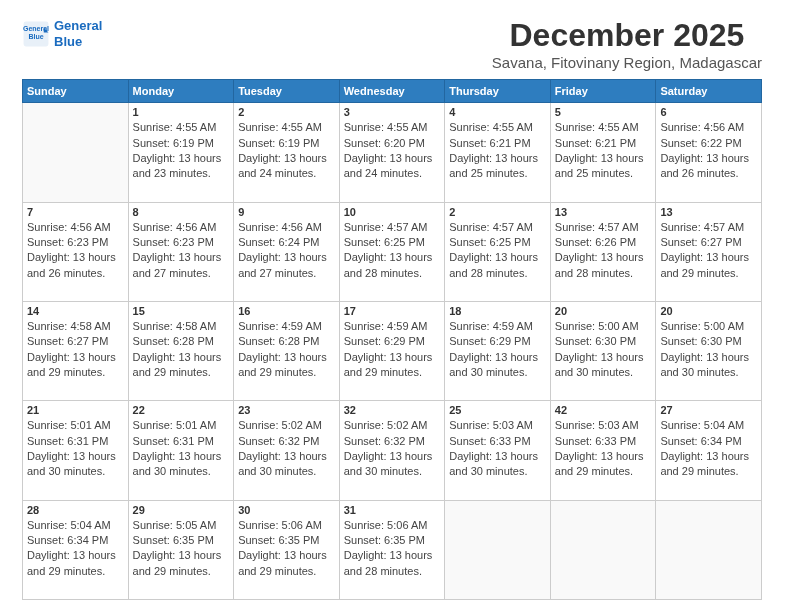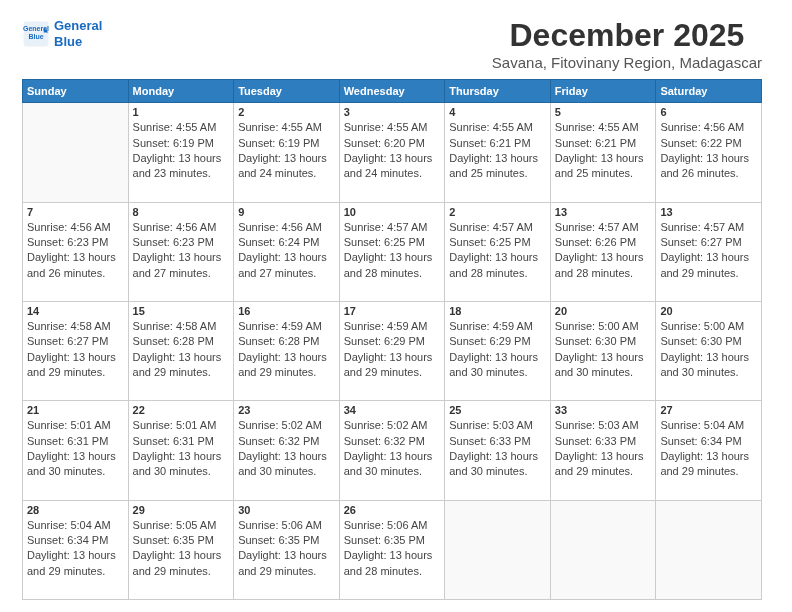--- a/index.html
+++ b/index.html
@@ -284,35 +284,35 @@
 and 30 minutes.</div>
           </td>
           <td>
             <div class="day-number">23</div>
             <div class="day-detail" style="white-space: pre-line;">Sunrise: 5:02 AM
 Sunset: 6:32 PM
 Daylight: 13 hours
 and 30 minutes.</div>
           </td>
           <td>
-            <div class="day-number">34</div>
+            <div class="day-number">32</div>
             <div class="day-detail" style="white-space: pre-line;">Sunrise: 5:02 AM
 Sunset: 6:32 PM
 Daylight: 13 hours
 and 30 minutes.</div>
           </td>
           <td>
             <div class="day-number">25</div>
             <div class="day-detail" style="white-space: pre-line;">Sunrise: 5:03 AM
 Sunset: 6:33 PM
 Daylight: 13 hours
 and 30 minutes.</div>
           </td>
           <td>
-            <div class="day-number">33</div>
+            <div class="day-number">42</div>
             <div class="day-detail" style="white-space: pre-line;">Sunrise: 5:03 AM
 Sunset: 6:33 PM
 Daylight: 13 hours
 and 29 minutes.</div>
           </td>
           <td>
             <div class="day-number">27</div>
             <div class="day-detail" style="white-space: pre-line;">Sunrise: 5:04 AM
 Sunset: 6:34 PM
 Daylight: 13 hours
@@ -335,21 +335,21 @@
 and 29 minutes.</div>
           </td>
           <td>
             <div class="day-number">30</div>
             <div class="day-detail" style="white-space: pre-line;">Sunrise: 5:06 AM
 Sunset: 6:35 PM
 Daylight: 13 hours
 and 29 minutes.</div>
           </td>
           <td>
-            <div class="day-number">26</div>
+            <div class="day-number">31</div>
             <div class="day-detail" style="white-space: pre-line;">Sunrise: 5:06 AM
 Sunset: 6:35 PM
 Daylight: 13 hours
 and 28 minutes.</div>
           </td>
           <td class="empty-cell"></td>
           <td class="empty-cell"></td>
           <td class="empty-cell"></td>
         </tr>
       </tbody>

